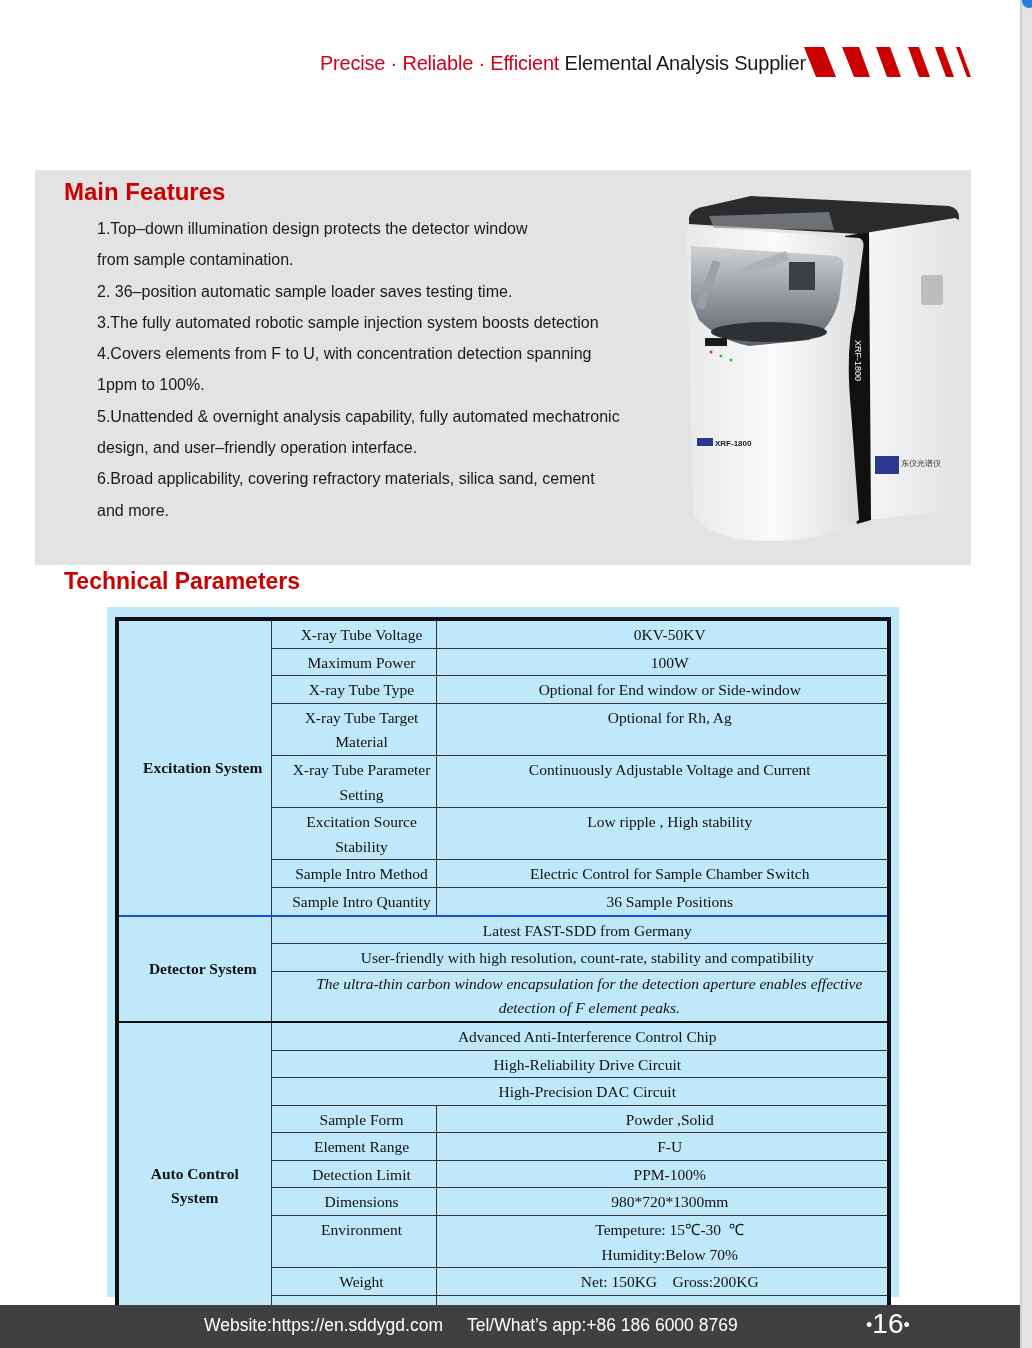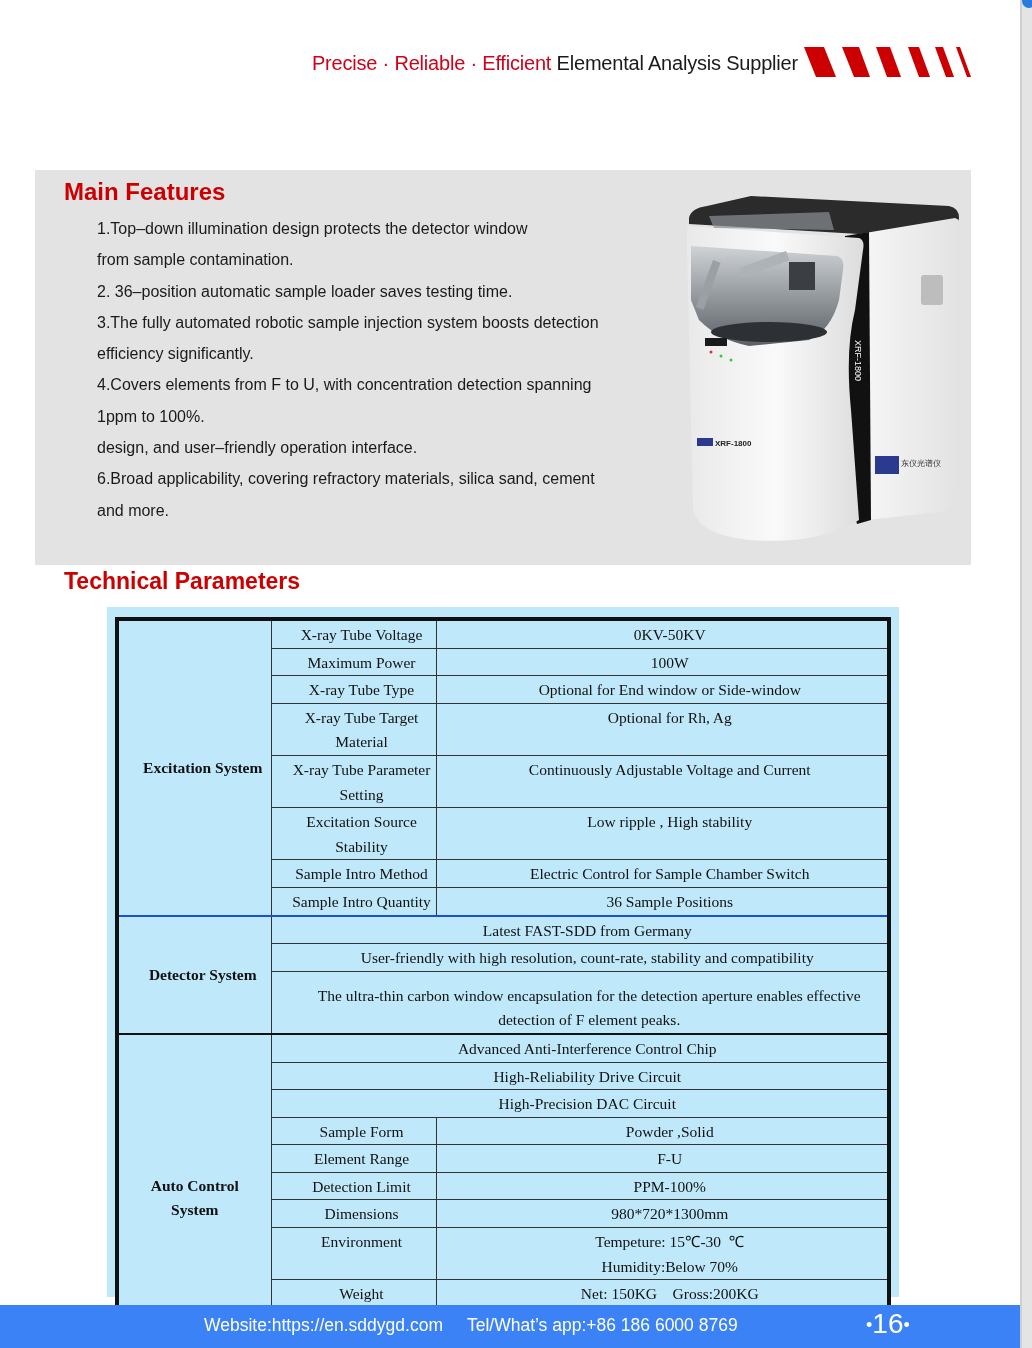--- a/index.html
+++ b/index.html
@@ -4,21 +4,21 @@
 <style>
   * { box-sizing: border-box; margin: 0; padding: 0; }
   html, body { width: 1032px; height: 1348px; overflow: hidden; background: #ffffff; }
   body { position: relative; font-family: "Liberation Sans", sans-serif; }
 
   .page { position: absolute; left: 0; top: 0; width: 1020px; height: 1348px; background: #ffffff; }
   .scrollbar { position: absolute; left: 1020px; top: 0; width: 12px; height: 1348px; background: #e4e4e4; border-left: 2px solid #cfcfcf; }
   .scroll-dot { position: absolute; left: 1022px; top: -6px; width: 14px; height: 14px; border-radius: 50%; background: #2a7be0; }
 
   
-  .tagline { position: absolute; top: 52px; right: 222px; font-size: 20px; white-space: nowrap; letter-spacing: -0.2px; }
+  .tagline { position: absolute; top: 52px; right: 214px; font-size: 20px; white-space: nowrap; letter-spacing: -0.2px; }
   .tagline .red { color: #d0021b; }
   .tagline .dark { color: #1a1a1a; }
   .stripes { position: absolute; left: 804px; top: 47px; width: 180px; height: 30px; }
 
   
   .title { position: absolute; left: 64px; top: 118px; color: #cc0000; font-weight: bold; white-space: nowrap; }
   .title .model { font-size: 34px; letter-spacing: 0.2px; }
   .title .type { font-size: 22px; margin-left: 6px; }
 
   
@@ -31,21 +31,21 @@
   .tech-title { position: absolute; left: 64px; top: 568px; color: #cc0000; font-size: 23px; font-weight: bold; }
 
   
   .table-bg { position: absolute; left: 107px; top: 607px; width: 792px; height: 690px; background: #bfe9fb; }
   table.params { position: absolute; left: 115px; top: 617px; width: 776px; border-collapse: collapse; border: 4px solid #111; font-family: "Liberation Serif", serif; font-size: 15.5px; color: #111; background: #bfe9fb; }
   table.params td { border: 1px solid #333; text-align: center; vertical-align: top; padding: 2px 4px 0 20px; line-height: 24.6px; }
   table.params td.group { font-weight: bold; vertical-align: middle; width: 154px; }
   table.params td.label { width: 165px; }
 
   
-  .footer { position: absolute; left: 0; top: 1305px; width: 1020px; height: 43px; background: #3b82f6; color: #ffffff; }
+  .footer { position: absolute; left: 0; top: 1305px; width: 1020px; height: 43px; background: #404040; color: #ffffff; }
   .footer .contact { position: absolute; left: 204px; top: 10px; font-size: 17.5px; white-space: pre; }
   .footer .pagenum { position: absolute; left: 866px; top: 3px; font-size: 28px; white-space: pre; }
 </style>
 </head>
 <body>
 
 <div class="page">
 
   <div class="tagline">
     <span class="red">Precise · Reliable · Efficient</span>
@@ -61,23 +61,23 @@
   </svg>
 
 
   <div class="features">
     <h2>Main Features</h2>
     <ul>
       <li>1.Top–down illumination design protects the detector window</li>
       <li>from sample contamination.</li>
       <li>2. 36–position automatic sample loader saves testing time.</li>
       <li>3.The fully automated robotic sample injection system boosts detection</li>
-      <li>efficiency significantly.</li>
       <li>4.Covers elements from F to U, with concentration detection spanning</li>
       <li>1ppm to 100%.</li>
+      <li>5.Unattended &amp; overnight analysis capability, fully automated mechatronic</li>
       <li>design, and user–friendly operation interface.</li>
       <li>6.Broad applicability, covering refractory materials, silica sand, cement</li>
       <li>and more.</li>
     </ul>
 
     <svg class="product-img" viewBox="0 0 320 370">
       <defs>
         <linearGradient id="bodyG" x1="0" x2="1" y1="0" y2="0">
           <stop offset="0" stop-color="#e9e9e9"></stop>
           <stop offset="0.5" stop-color="#fafafa"></stop>
@@ -164,21 +164,21 @@
       </tr>
 
       <tr>
         <td class="group" rowspan="3">Detector System</td>
         <td colspan="2">Latest FAST-SDD from Germany</td>
       </tr>
       <tr>
         <td colspan="2">User-friendly with high resolution, count-rate, stability and compatibility</td>
       </tr>
       <tr style="border-bottom:2px solid #111;">
-        <td colspan="2" style="padding:12px 10px 0 30px;">The ultra-thin carbon window encapsulation for the detection aperture enables effective detection of F element peaks.</td>
+        <td colspan="2" style="padding:0 10px 0 30px;font-style:italic;">The ultra-thin carbon window encapsulation for the detection aperture enables effective detection of F element peaks.</td>
       </tr>
 
       <tr>
         <td class="group" rowspan="11" style="padding:0 30px;">Auto Control System</td>
         <td colspan="2">Advanced Anti-Interference Control Chip</td>
       </tr>
       <tr>
         <td colspan="2">High-Reliability Drive Circuit</td>
       </tr>
       <tr>

